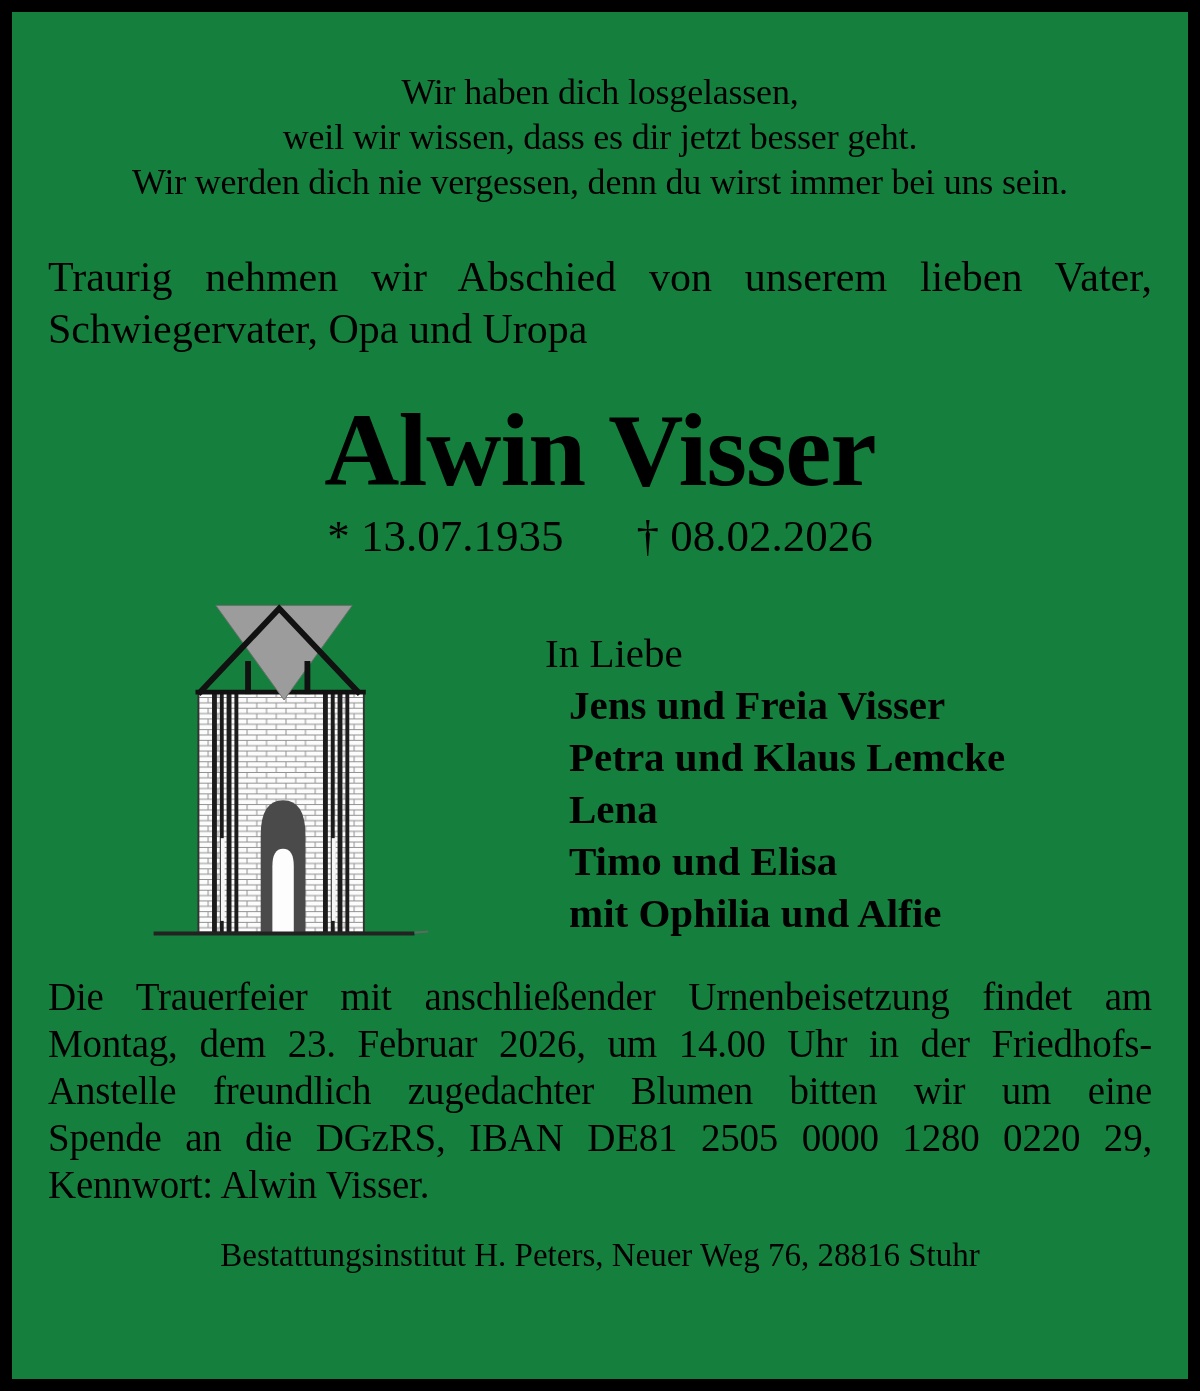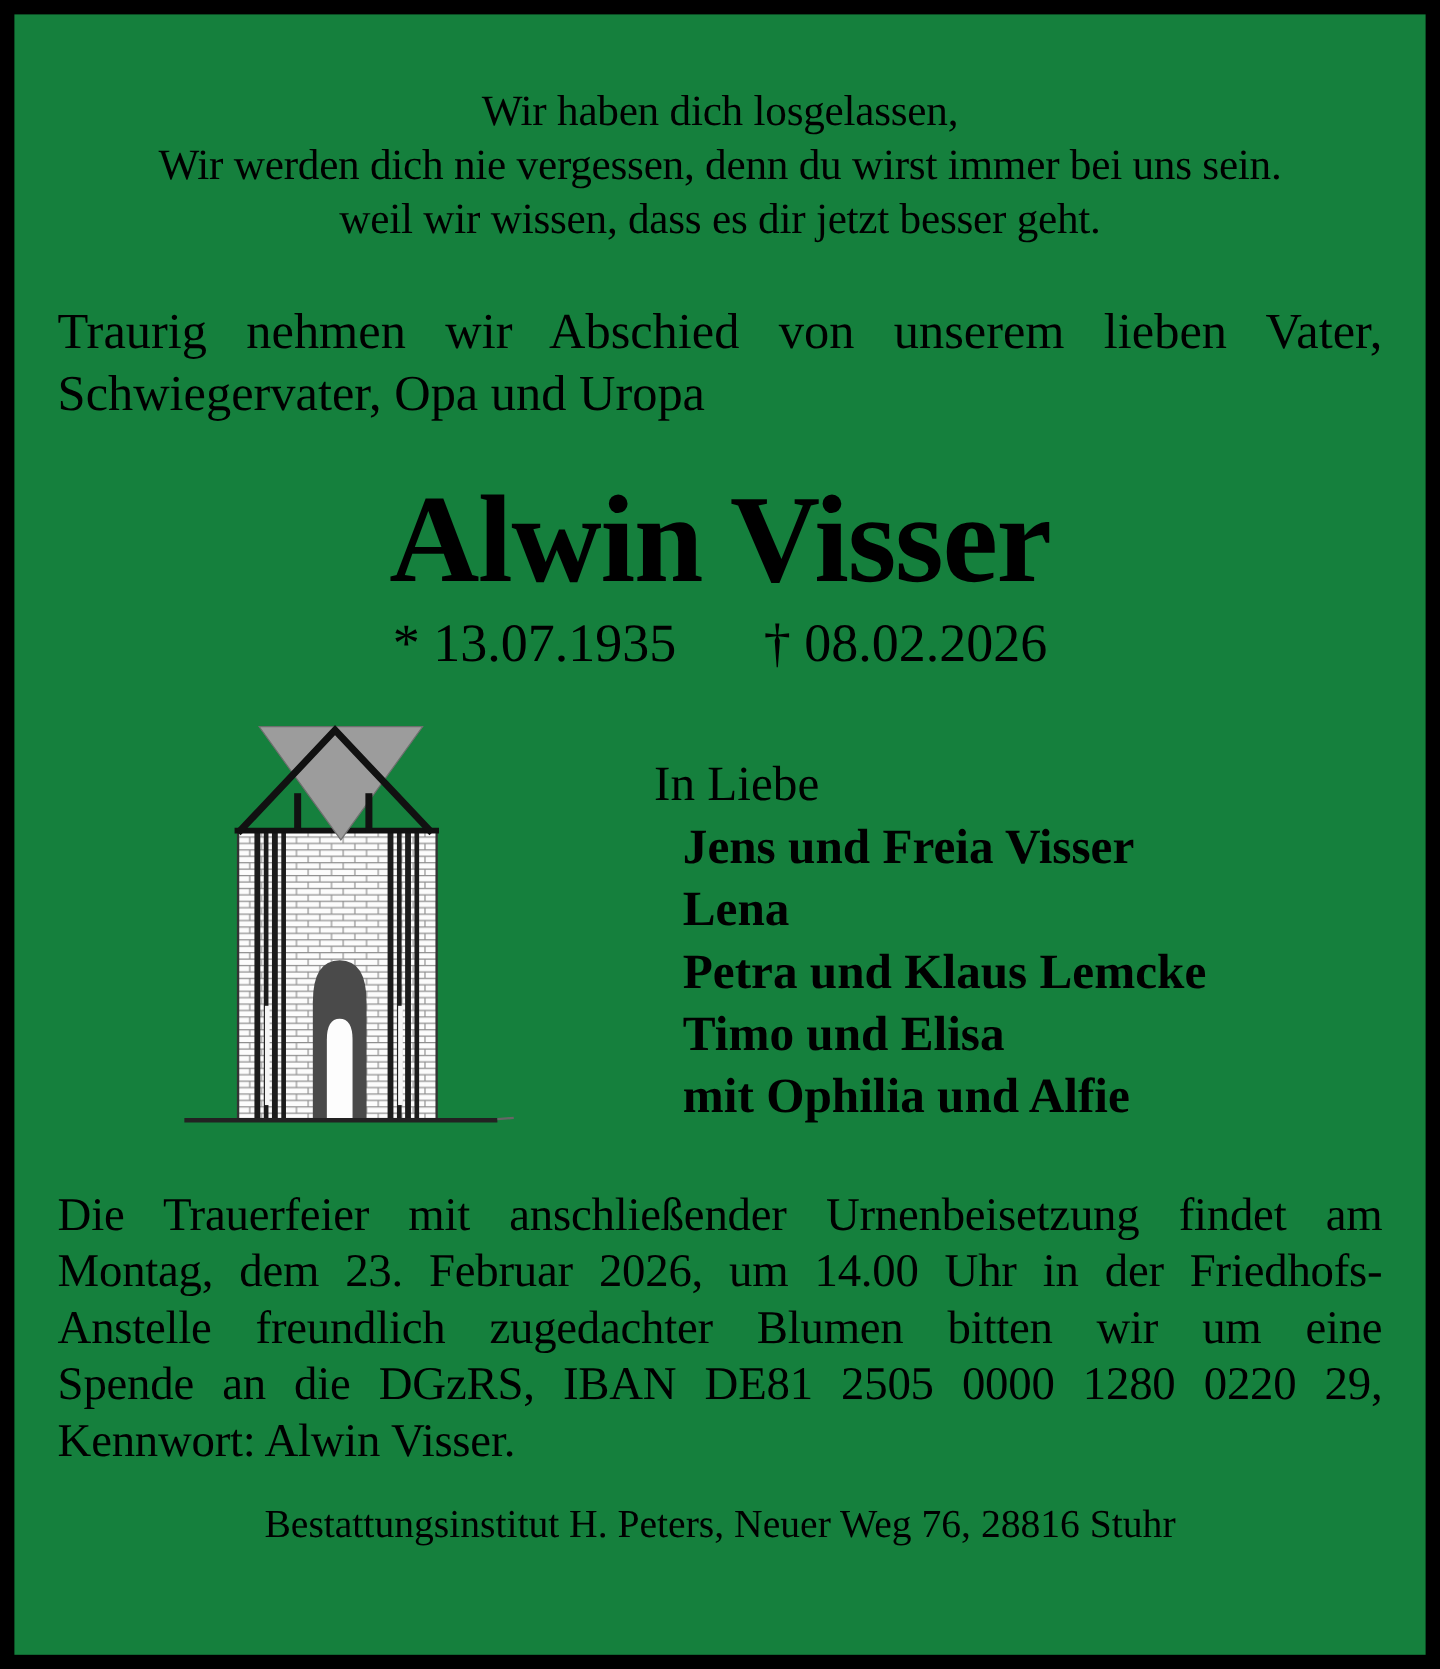--- a/index.html
+++ b/index.html
@@ -21,33 +21,33 @@
   .dates {
     margin-top:6px; display:flex; justify-content:center; gap:73px;
     font-size:45px; line-height:50px;
   }
   .middle { display:flex; margin-top:24px; height:372px; }
   .tower { margin-left:92px; width:292px; flex:0 0 auto; }
   .mourners { margin-left:113px; padding-top:42px; font-size:41px; line-height:52px; }
   .mourners .salutation { font-weight:normal; }
   .mourners .mname { font-weight:bold;margin-left:24px; }
   .para { font-size:39px; line-height:47px; letter-spacing:-0.2px; }
-  .funeral { margin-top:32px; }
+  .funeral { margin-top:16px; }
   .donation { }
   .footer { margin-top:27px; text-align:center; font-size:33px; line-height:41px; }
 </style>
 </head>
 <body>
 
 <div class="page">
 
   <div class="opening">
     <span class="line">Wir haben dich losgelassen,</span>
+    <span class="line">weil wir wissen, dass es dir jetzt besser geht.</span>
     <span class="line">Wir werden dich nie vergessen, denn du wirst immer bei uns sein.</span>
-    <span class="line">weil wir wissen, dass es dir jetzt besser geht.</span>
   </div>
 
   <div class="intro">
     <span class="line stretch">Traurig nehmen wir Abschied von unserem lieben Vater,</span>
     <span class="line">Schwiegervater, Opa und Uropa</span>
   </div>
 
   <h1 class="name">Alwin Visser</h1>
 
   <div class="dates">
@@ -101,22 +101,22 @@
         <line x1="111" y1="73" x2="111" y2="107" stroke="#111" stroke-width="6"></line>
         <line x1="172" y1="73" x2="172" y2="107" stroke="#111" stroke-width="6"></line>
 
         <line x1="14" y1="353" x2="282" y2="353" stroke="#222" stroke-width="4"></line>
         <line x1="282" y1="352" x2="296" y2="351" stroke="#666" stroke-width="2"></line>
       </svg>
     </div>
     <div class="mourners">
       <div class="salutation">In Liebe</div>
       <div class="mname">Jens und Freia Visser</div>
+      <div class="mname">Petra und Klaus Lemcke</div>
       <div class="mname">Lena</div>
-      <div class="mname">Petra und Klaus Lemcke</div>
       <div class="mname">Timo und Elisa</div>
       <div class="mname">mit Ophilia und Alfie</div>
     </div>
   </div>
 
   <div class="para funeral">
     <span class="line stretch">Die Trauerfeier mit anschließender Urnenbeisetzung findet am</span>
     <span class="line stretch">Montag, dem 23. Februar 2026, um 14.00 Uhr in der Friedhofs-</span>
   </div>
 

